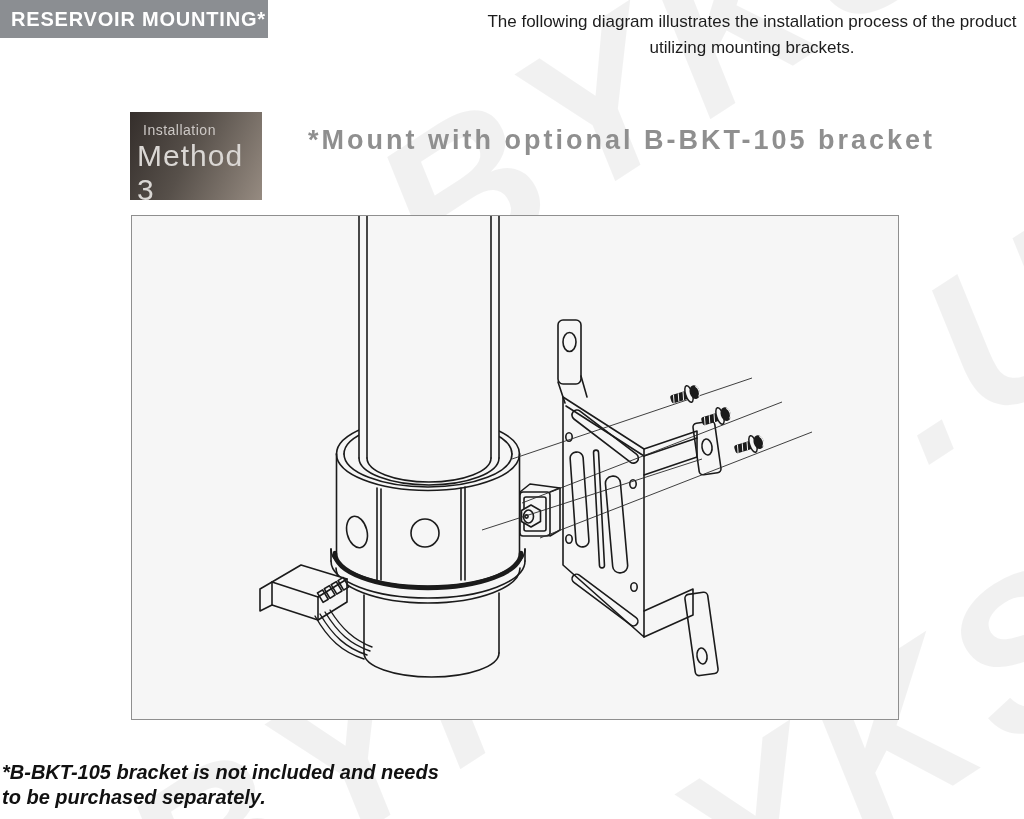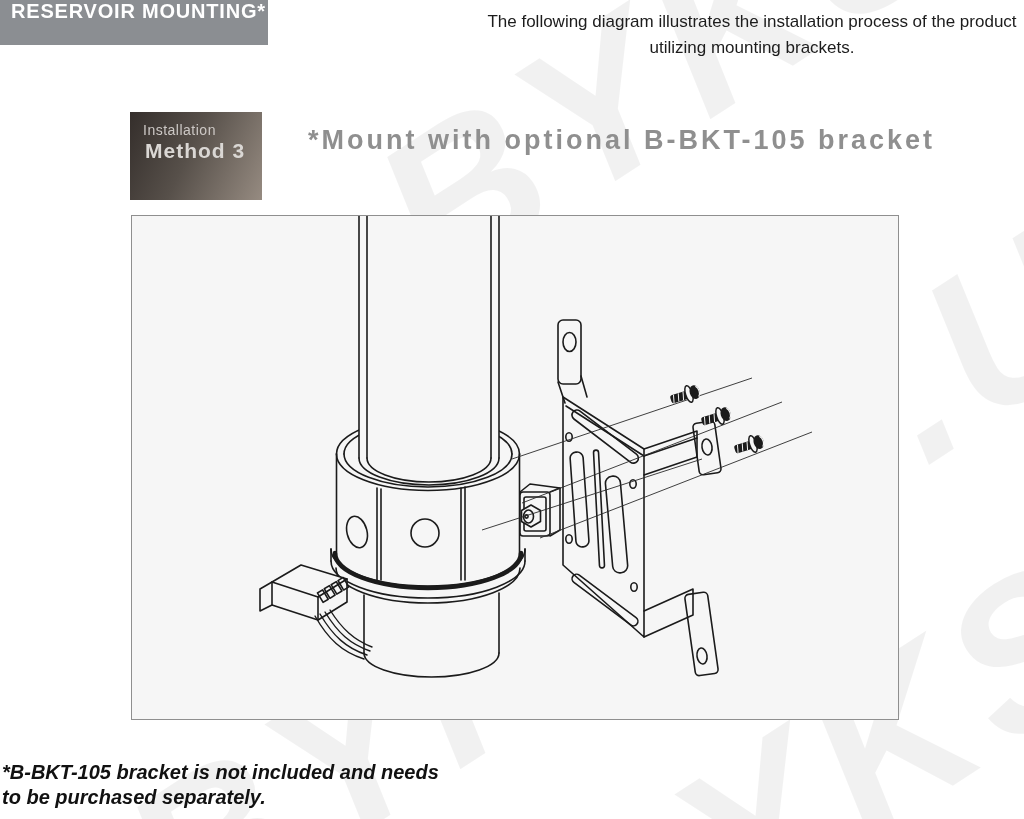--- a/index.html
+++ b/index.html
@@ -13,43 +13,43 @@
     position:absolute;z-index:0;white-space:nowrap;
     font-size:210px;font-weight:bold;font-style:italic;
     letter-spacing:14px;color:rgba(0,0,0,0.055);
     transform:rotate(-33deg);transform-origin:0 50%;
     line-height:1;user-select:none;pointer-events:none;
   }
   .wm1{left:400px;top:130px;}
   .wm2{left:150px;top:780px;}
   .wm3{left:560px;top:850px;}
   .header-bar{
-    position:absolute;z-index:2;left:0;top:0;width:268px;height:45px;
-    background:#8b8e92;display:flex;align-items:flex-start;
+    position:absolute;z-index:2;left:0;top:0;width:268px;height:38px;
+    background:#8b8e92;display:flex;align-items:center;
   }
   .header-bar span{
     color:#ffffff;font-size:20px;font-weight:bold;letter-spacing:0.8px;
     padding-left:11px;
   }
   .intro{
     position:absolute;z-index:2;left:482px;top:9px;width:540px;
     text-align:center;font-size:17px;font-weight:normal;line-height:1.55;
     color:#1c1c1c;
   }
   .badge{
     position:absolute;z-index:2;left:130px;top:112px;width:132px;height:88px;
     background:linear-gradient(115deg,#342e2b 0%,#57504a 45%,#968b81 100%);
   }
   .badge .b1{
     display:block;color:#ccc8c5;font-size:14px;letter-spacing:0.5px;
     margin:10px 0 0 13px;
   }
   .badge .b2{
-    display:block;color:#dad7d4;font-size:21px;font-weight:bold;
-    margin:1px 0 0 15px;letter-spacing:1px;
+    display:block;color:#dad7d4;font-size:30px;font-weight:normal;
+    margin:1px 0 0 7px;letter-spacing:1px;
   }
   .section-title{
     position:absolute;z-index:2;left:308px;top:125px;
     font-size:27px;color:#8f8f8f;letter-spacing:3px;white-space:nowrap;
     font-weight:bold;
   }
   .diagram-box{
     position:absolute;z-index:1;left:131px;top:215px;width:766px;height:503px;
     background:#f6f6f6;border:1px solid #8f8f8f;box-sizing:content-box;
   }

